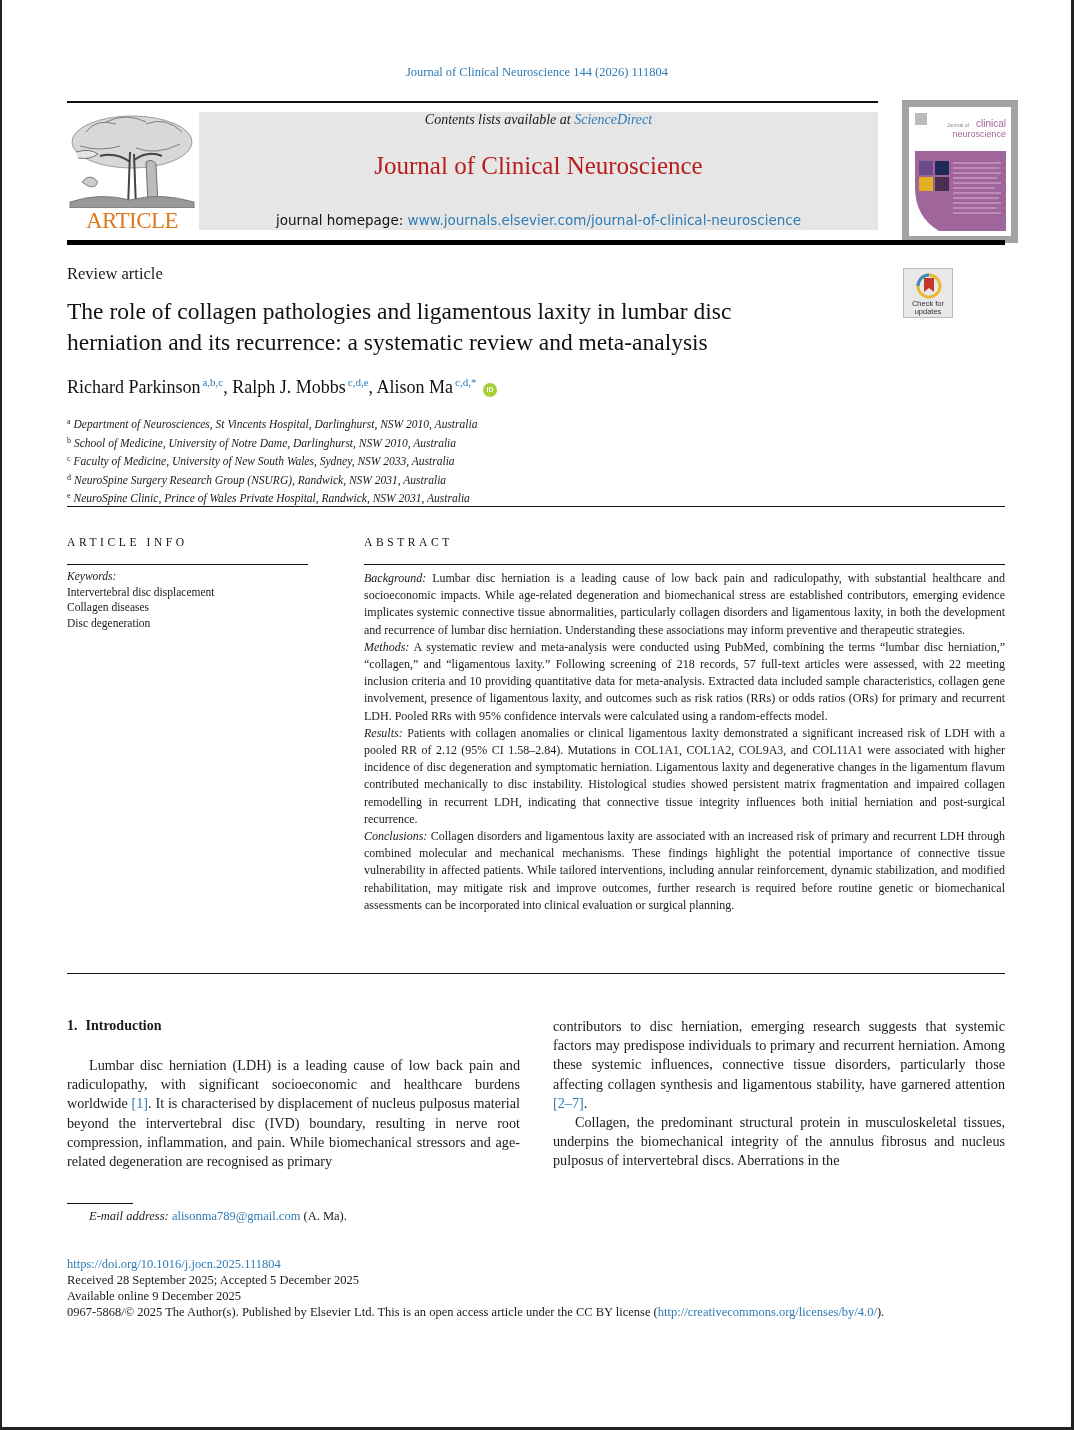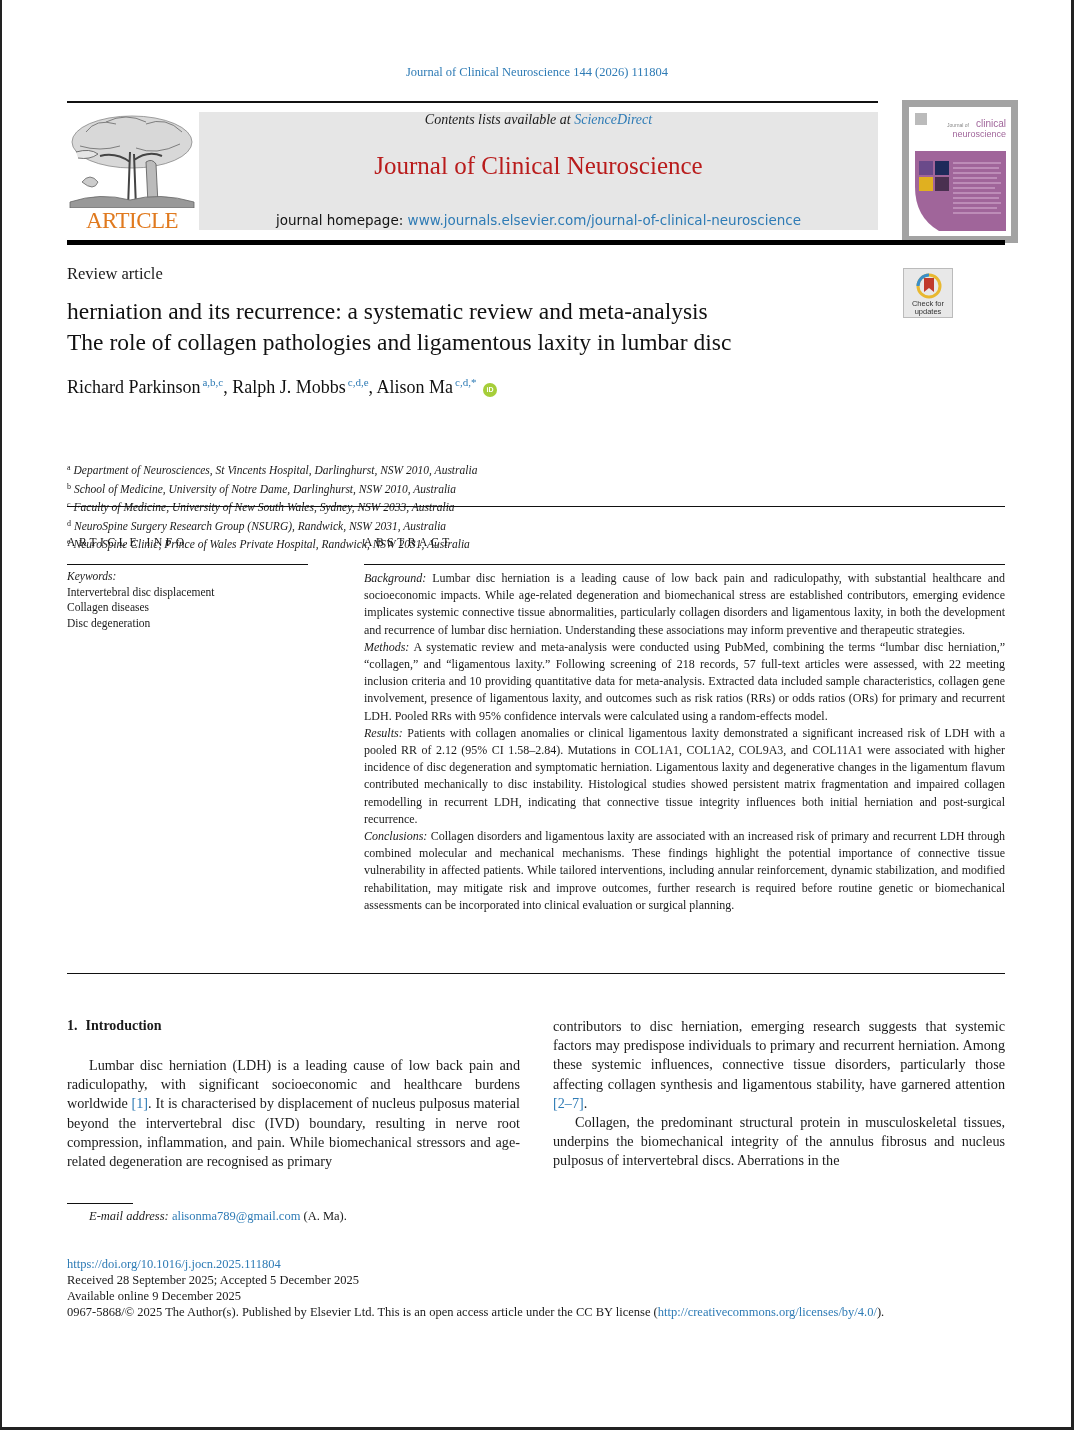--- a/index.html
+++ b/index.html
@@ -52,21 +52,21 @@
     font-size: 7.5px; line-height: 8px; color: #333;
   }
   .title { left: 67px; top: 296px; width: 800px; font-size: 23.5px; line-height: 31px; color: #111; }
   .authors { left: 67px; top: 376px; font-size: 18px; color: #111; white-space: nowrap; }
   .authors sup { font-size: 11px; color: #2e7bb5; vertical-align: 7px; margin-left: 2px; }
   .orcid {
     display: inline-block; width: 14px; height: 14px; border-radius: 50%; background: #a6ce39;
     color: #fff; font-family: "Liberation Sans", sans-serif; font-size: 7px; line-height: 14px;
     text-align: center; vertical-align: 1px; margin-left: 2px; font-weight: bold;
   }
-  .affils { left: 67px; top: 414px; font-size: 11.5px; line-height: 15.5px; font-style: italic; margin-top: 46px; }
+  .affils { left: 67px; top: 414px; font-size: 11.5px; line-height: 15.5px; font-style: italic; }
   .affils sup { font-style: normal; font-size: 8px; vertical-align: 4px; margin-right: 3px; }
   .rule-mid { left: 67px; top: 506px; width: 938px; height: 1.2px; background: #111; }
 
   
   .spaced-head { font-size: 11.5px; letter-spacing: 3.6px; color: #111; }
   .info-head { left: 67px; top: 536px; }
   .abs-head { left: 364px; top: 536px; }
   .info-rule { left: 67px; top: 564px; width: 241px; height: 1.2px; background: #111; }
   .abs-rule { left: 364px; top: 564px; width: 641px; height: 1.2px; background: #111; }
   .keywords { left: 67px; top: 569px; font-size: 11.5px; line-height: 15.5px; }
@@ -167,22 +167,22 @@
     <path d="M3 14 A11 11 0 0 1 14 3" fill="none" stroke="#3a8ec8" stroke-width="3"></path>
     <path d="M9 6 L19 6 L19 20 L14 16 L9 20 Z" fill="#c0392b"></path>
   </svg>
   <div class="cm-text">
     <div>Check for</div>
     <div>updates</div>
   </div>
 </div>
 
 <div class="abs title">
+  <div>The role of collagen pathologies and ligamentous laxity in lumbar disc</div>
   <div>herniation and its recurrence: a systematic review and meta-analysis</div>
-  <div>The role of collagen pathologies and ligamentous laxity in lumbar disc</div>
 </div>
 
 <div class="abs authors">
   <span>Richard Parkinson</span><sup>a,b,c</sup><span>, </span>
   <span>Ralph J. Mobbs</span><sup>c,d,e</sup><span>, </span>
   <span>Alison Ma</span><sup>c,d,*</sup>
   <span class="orcid">iD</span>
 </div>
 
 <div class="abs affils">

